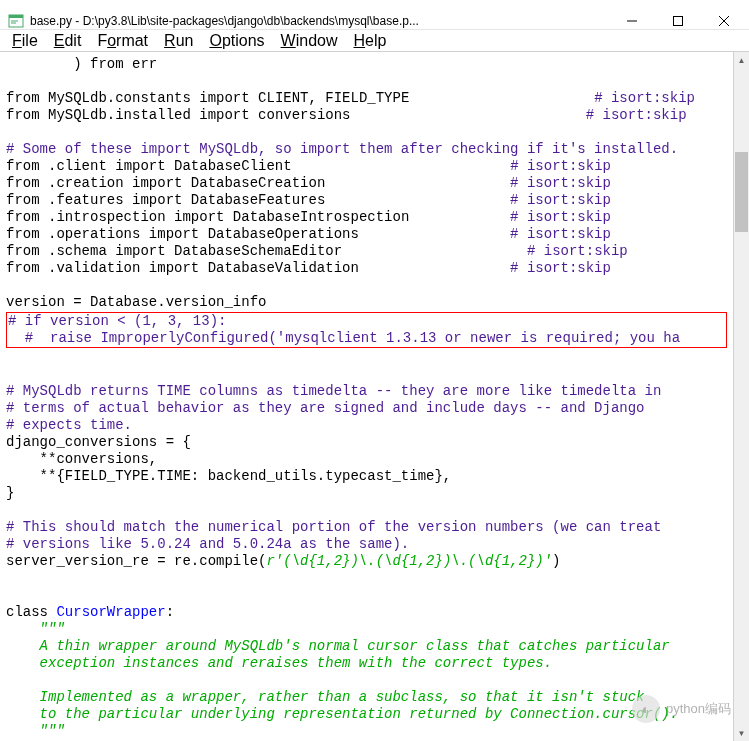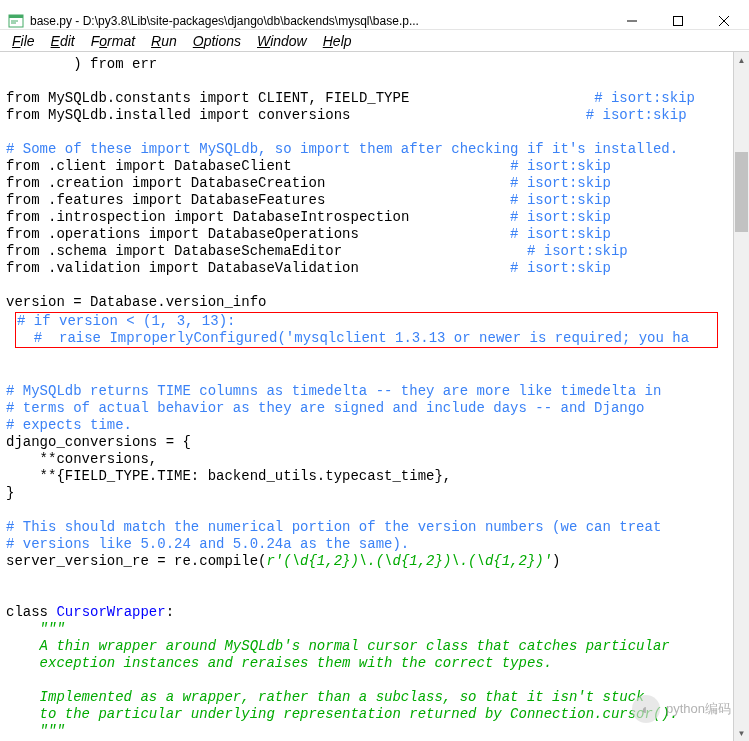--- a/index.html
+++ b/index.html
@@ -38,23 +38,22 @@
 .menubar {
   height: 22px;
   display: flex;
   align-items: center;
   padding: 0 4px;
   background: #fff;
   border-bottom: 1px solid #d0d0d0;
 }
 .menu-item {
   padding: 2px 8px;
-  font-size: 14px;
+  font-size: 16px;
   color: #000;
-  font-style: italic;
 }
 .menu-item .ul { text-decoration: underline; }
 .editor-wrap {
   position: absolute;
   top: 52px; bottom: 0; left: 0; right: 0;
   overflow: hidden;
 }
 .editor {
   position: absolute;
   top: 0; bottom: 0; left: 0; right: 16px;
@@ -82,26 +81,26 @@
 .scroll-arrow {
   position: absolute; left: 0; right: 0;
   height: 16px;
   display: flex; align-items: center; justify-content: center;
   font-size: 8px; color: #606060;
 }
 .scroll-arrow.up { top: 0; }
 .scroll-arrow.down { bottom: 0; }
 .kw { color: #000000; }
 .str { color: #00aa00; font-style: italic; }
-.cmt { color: #3b82f6; }
+.cmt { color: #4c1d95; }
 .def { color: #0000ff; margin-top: 12px; }
 .boxed {
   border: 1px solid #ff0000;
   display: block;
-  margin: 1px 9px;
+  margin: 1px 0;
   padding: 0 1px;
 }
 .watermark {
   position: absolute;
   right: 18px; bottom: 18px;
   display: flex; align-items: center;
   opacity: 0.65;
   font-size: 13px;
   color: #888;
   font-family: sans-serif;

